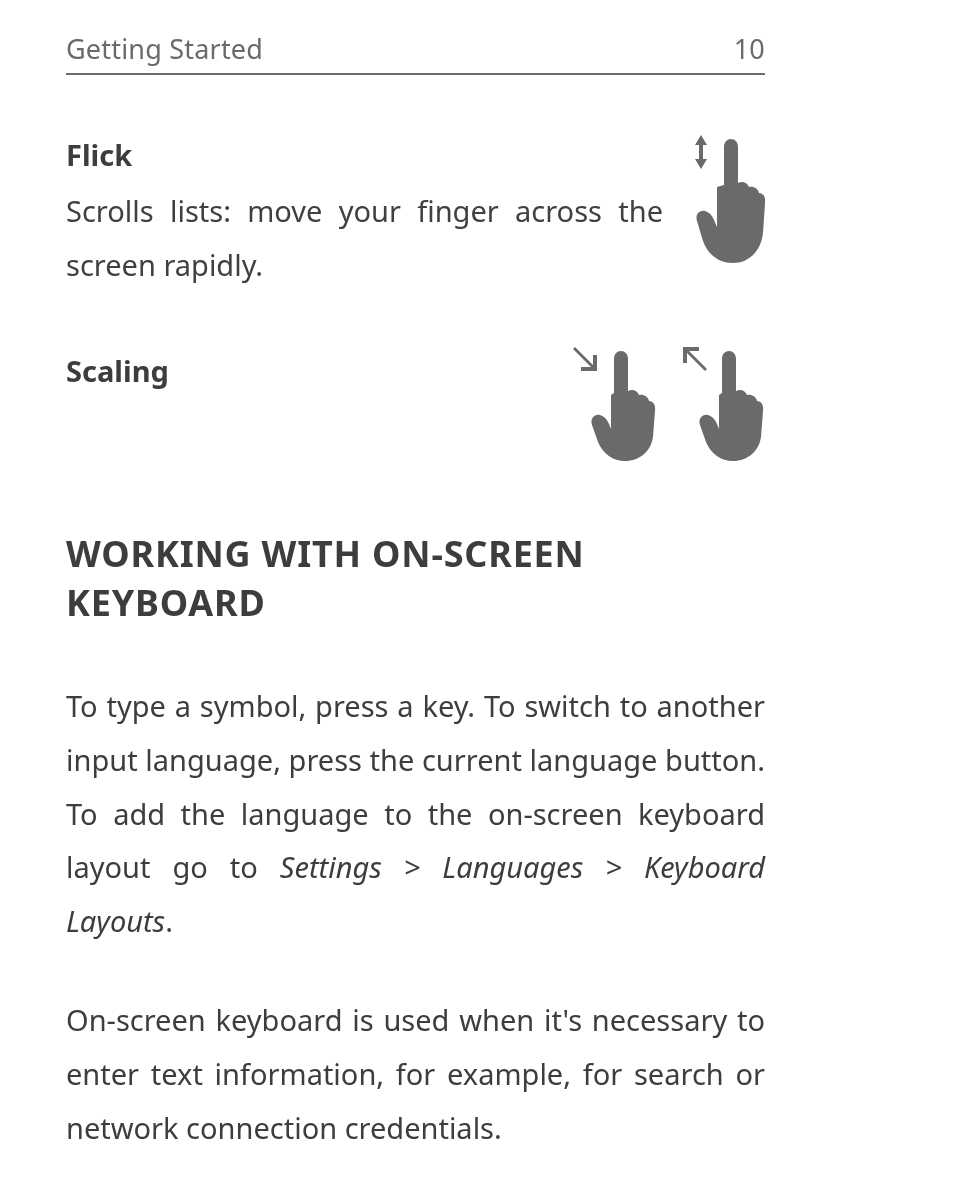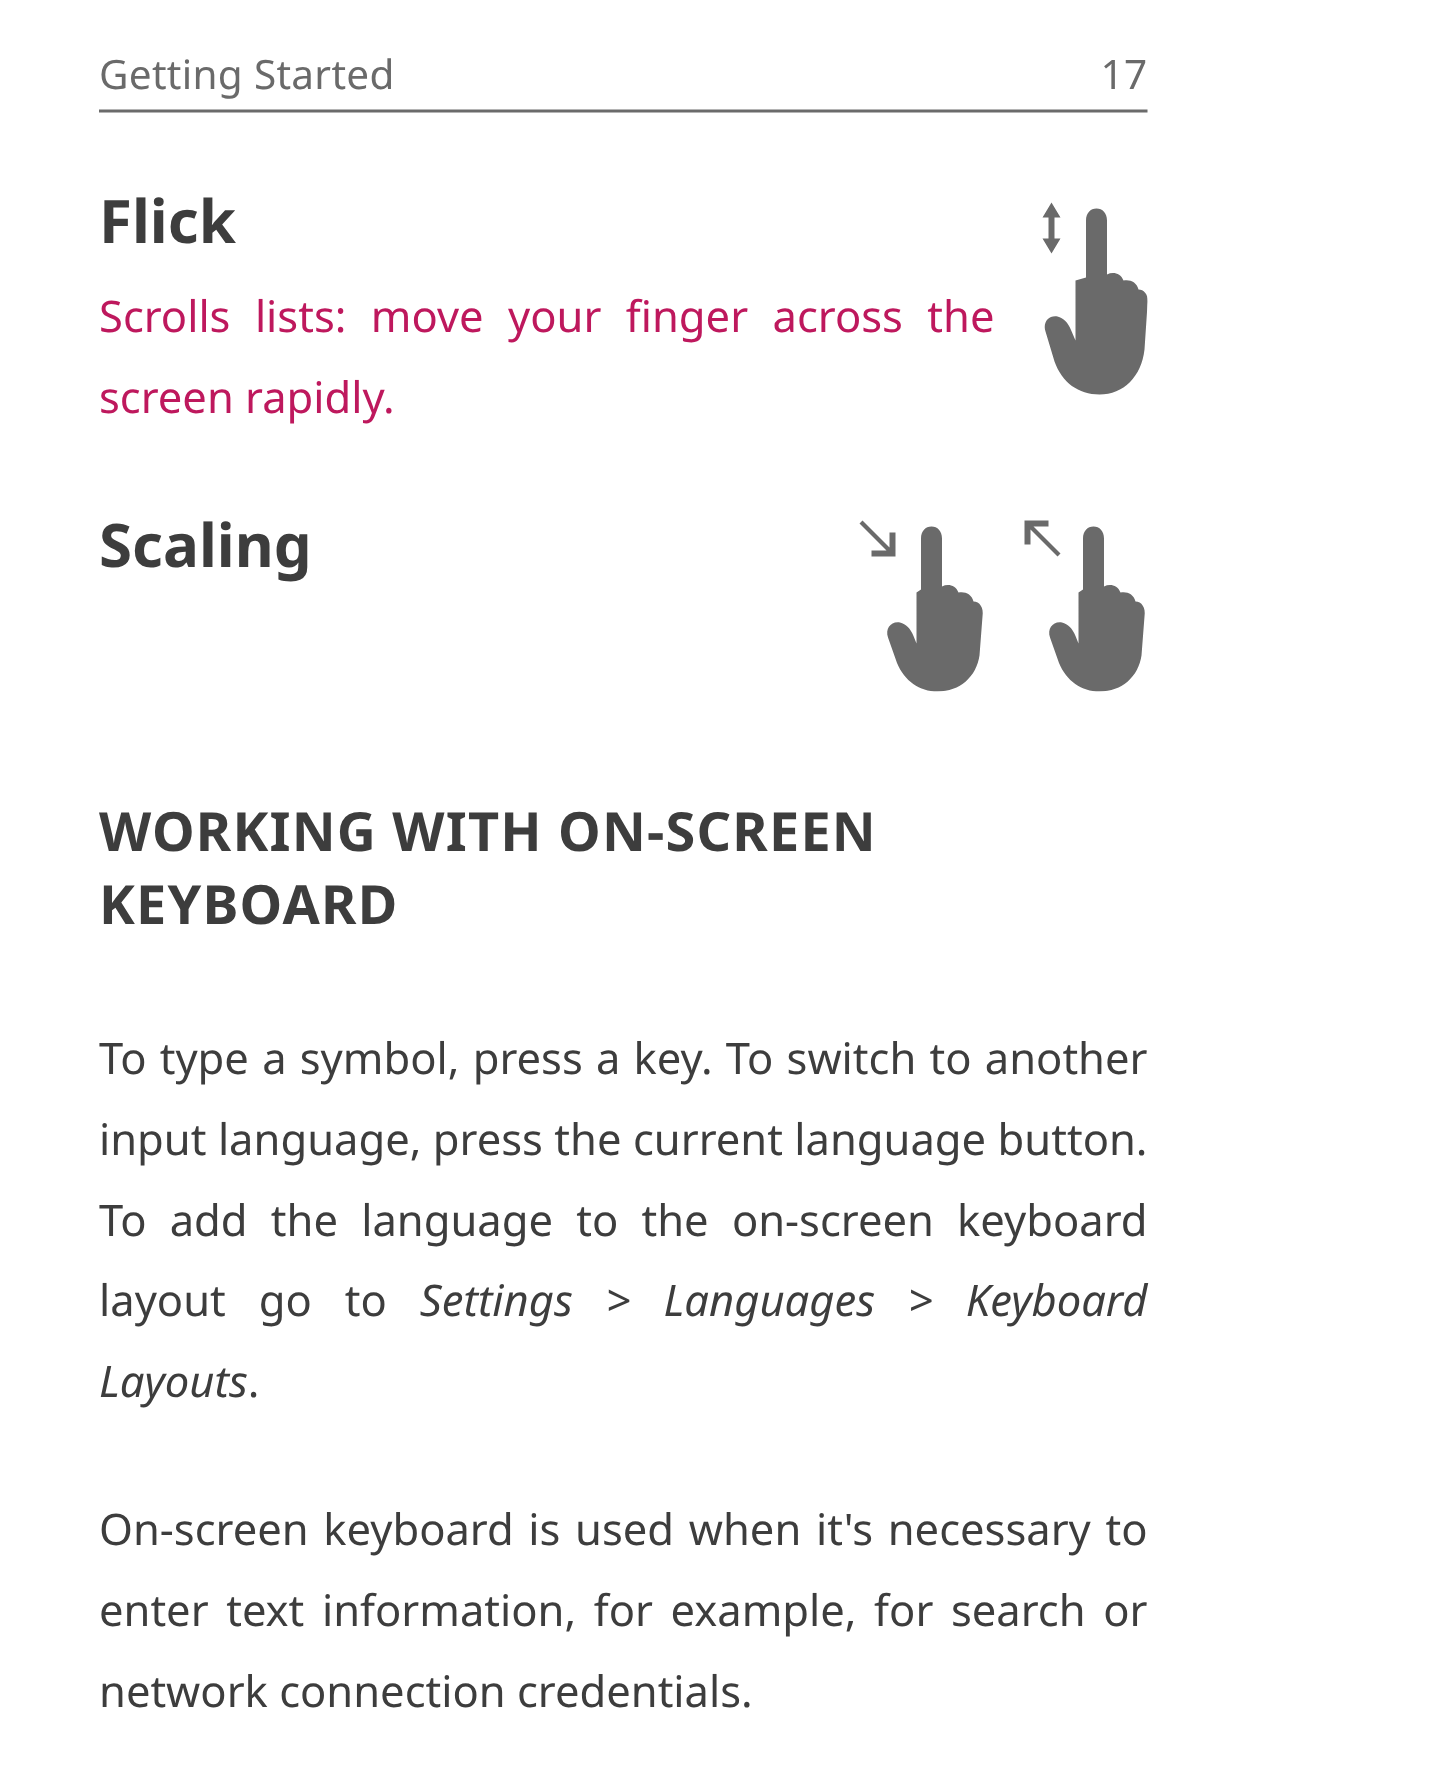--- a/index.html
+++ b/index.html
@@ -44,30 +44,30 @@
   .gesture .txt {
     flex: 1 1 auto;
   }
   .gesture .gfx {
     flex: 0 0 auto;
     display: flex;
     gap: 18px;
     padding-top: 6px;
   }
   .gesture h3 {
-    margin: 0 0 10px 0;
-    font-size: 40px;
+    margin: 16px 0 10px 0;
+    font-size: 29px;
     font-weight: 700;
     color: #3d3d3d;
   }
   .gesture p {
     margin: 0;
     font-size: 29px;
     line-height: 1.85;
-    color: #be185d;
+    color: #404040;
     text-align: justify;
     text-justify: inter-word;
   }
 
   
   h2.section {
     margin: 68px 0 0 0;
     font-size: 36px;
     font-weight: 700;
     letter-spacing: 0.8px;
@@ -94,21 +94,21 @@
   svg .hand { fill: #6a6a6a; }
   svg .arrow { fill: #6a6a6a; }
 </style>
 </head>
 <body>
 
 <div class="page">
 
   <div class="running-head">
     <span>Getting Started</span>
-    <span class="page-num">17</span>
+    <span class="page-num">10</span>
   </div>
 
   <div class="gesture">
     <div class="txt">
       <h3>Flick</h3>
       <p>Scrolls lists: move your finger across the screen rapidly.</p>
     </div>
     <div class="gfx">
       <svg width="78" height="140" viewBox="0 0 78 140">
 

